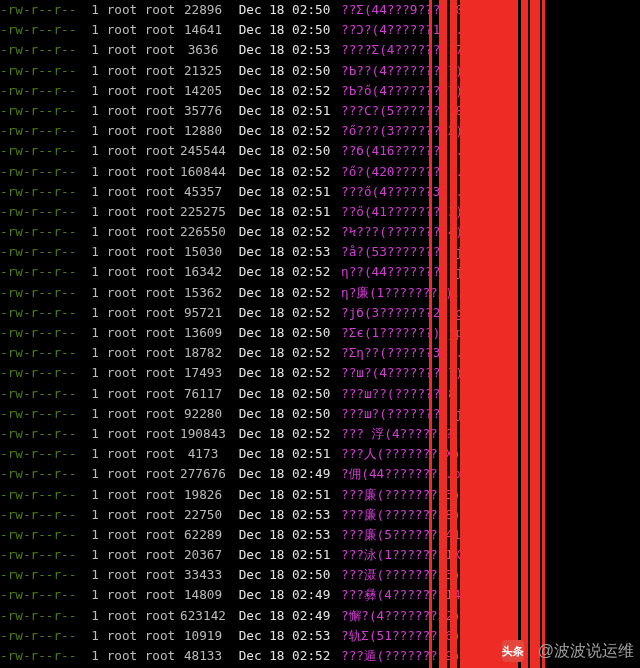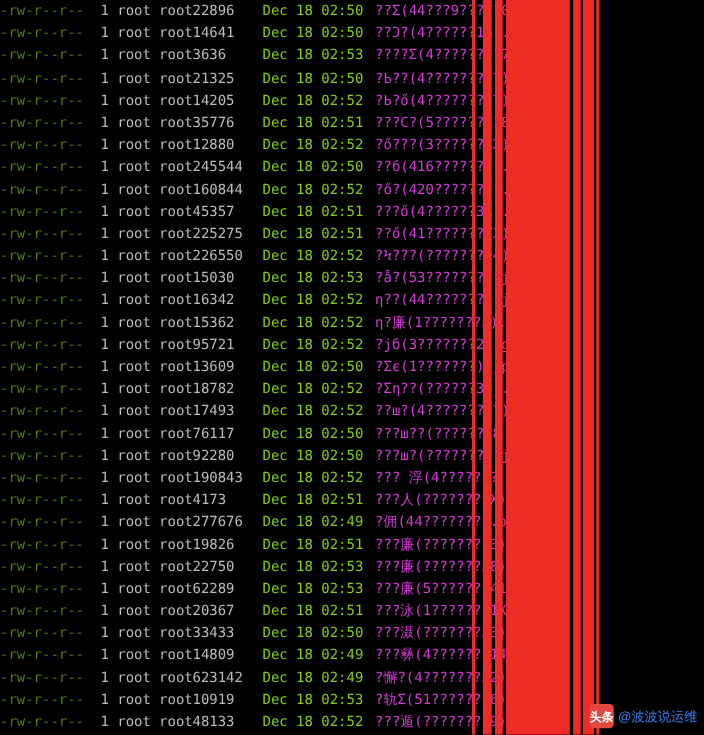--- a/index.html
+++ b/index.html
@@ -2,29 +2,29 @@
 <html><head>
 <meta charset="utf-8">
 <style>
   html,body{margin:0;padding:0;background:#000;width:640px;height:668px;overflow:hidden;position:relative}
   .term{font-family:"DejaVu Sans Mono","Courier New",monospace;font-size:12.7px;line-height:20.2px;white-space:pre;color:#ccc;padding-top:0}
   .row{display:block;height:20.2px}
   .perm{color:#4d7c0f;display:inline-block;width:84px}
   .links{color:#bbb;display:inline-block;width:15px;text-align:right}
   .own{color:#bbb;display:inline-block;width:38px}
   .grp{color:#bbb;display:inline-block;width:38px}
-  .size{color:#bbb;display:inline-block;width:56px;text-align:left}
-  .date{color:#84cc16;display:inline-block;width:110px}
+  .size{color:#bbb;display:inline-block;width:56px;text-align:center}
+  .date{color:#e5e5e5;display:inline-block;width:110px}
   .fn{color:#d63ad6}
   
   .redbar{position:absolute;top:0;height:668px;background:#ee2b24}
   
   .wm{position:absolute;right:6px;bottom:6px;display:flex;align-items:center;font-family:sans-serif}
-  .wm .logo{width:22px;height:22px;border-radius:4px;background:#e2483d;color:#fff;display:flex;align-items:center;justify-content:center;font-size:11px;font-weight:bold;margin-right:4px}
-  .wm .txt{font-size:12px;color:#3b82f6}
+  .wm .logo{width:22px;height:22px;border-radius:4px;background:#e2483d;color:#fff;display:flex;align-items:center;justify-content:center;font-size:11px;font-weight:bold;margin-right:14px}
+  .wm .txt{font-size:16px;color:#a3a3a3}
 </style>
 </head>
 <body>
 
 <div class="term" id="term"><div class="row"><span class="perm">-rw-r--r--</span><span class="links">1</span><span class="own"> root</span><span class="grp"> root</span><span class="size">22896</span><span class="date"> Dec 18 02:50 </span><span class="fn">??Σ(44???9???1?0).jpg</span></div><div class="row"><span class="perm">-rw-r--r--</span><span class="links">1</span><span class="own"> root</span><span class="grp"> root</span><span class="size">14641</span><span class="date"> Dec 18 02:50 </span><span class="fn">??Ͻ?(4??????16).jpg</span></div><div class="row"><span class="perm">-rw-r--r--</span><span class="links">1</span><span class="own"> root</span><span class="grp"> root</span><span class="size">3636</span><span class="date"> Dec 18 02:53 </span><span class="fn">????Σ(4????????75).jpg</span></div><div class="row"><span class="perm">-rw-r--r--</span><span class="links">1</span><span class="own"> root</span><span class="grp"> root</span><span class="size">21325</span><span class="date"> Dec 18 02:50 </span><span class="fn">?Ь??(4????????7).jpg</span></div><div class="row"><span class="perm">-rw-r--r--</span><span class="links">1</span><span class="own"> root</span><span class="grp"> root</span><span class="size">14205</span><span class="date"> Dec 18 02:52 </span><span class="fn">?Ь?ő(4????????7).jpg</span></div><div class="row"><span class="perm">-rw-r--r--</span><span class="links">1</span><span class="own"> root</span><span class="grp"> root</span><span class="size">35776</span><span class="date"> Dec 18 02:51 </span><span class="fn">???C?(5???????18).jpg</span></div><div class="row"><span class="perm">-rw-r--r--</span><span class="links">1</span><span class="own"> root</span><span class="grp"> root</span><span class="size">12880</span><span class="date"> Dec 18 02:52 </span><span class="fn">?ő???(3??????3X).jpg</span></div><div class="row"><span class="perm">-rw-r--r--</span><span class="links">1</span><span class="own"> root</span><span class="grp"> root</span><span class="size">245544</span><span class="date"> Dec 18 02:50 </span><span class="fn">??б(416???????).png</span></div><div class="row"><span class="perm">-rw-r--r--</span><span class="links">1</span><span class="own"> root</span><span class="grp"> root</span><span class="size">160844</span><span class="date"> Dec 18 02:52 </span><span class="fn">?ő?(420???????).png</span></div><div class="row"><span class="perm">-rw-r--r--</span><span class="links">1</span><span class="own"> root</span><span class="grp"> root</span><span class="size">45357</span><span class="date"> Dec 18 02:51 </span><span class="fn">???ő(4??????3X).jpg</span></div><div class="row"><span class="perm">-rw-r--r--</span><span class="links">1</span><span class="own"> root</span><span class="grp"> root</span><span class="size">225275</span><span class="date"> Dec 18 02:51 </span><span class="fn">??ő(41???????73).png</span></div><div class="row"><span class="perm">-rw-r--r--</span><span class="links">1</span><span class="own"> root</span><span class="grp"> root</span><span class="size">226550</span><span class="date"> Dec 18 02:52 </span><span class="fn">?Ϟ???(???????14).png</span></div><div class="row"><span class="perm">-rw-r--r--</span><span class="links">1</span><span class="own"> root</span><span class="grp"> root</span><span class="size">15030</span><span class="date"> Dec 18 02:53 </span><span class="fn">?å?(53???????).jpg</span></div><div class="row"><span class="perm">-rw-r--r--</span><span class="links">1</span><span class="own"> root</span><span class="grp"> root</span><span class="size">16342</span><span class="date"> Dec 18 02:52 </span><span class="fn">η??(44???????).jpg</span></div><div class="row"><span class="perm">-rw-r--r--</span><span class="links">1</span><span class="own"> root</span><span class="grp"> root</span><span class="size">15362</span><span class="date"> Dec 18 02:52 </span><span class="fn">η?廉(1???????5).jpg</span></div><div class="row"><span class="perm">-rw-r--r--</span><span class="links">1</span><span class="own"> root</span><span class="grp"> root</span><span class="size">95721</span><span class="date"> Dec 18 02:52 </span><span class="fn">?ϳб(3???????2).gif</span></div><div class="row"><span class="perm">-rw-r--r--</span><span class="links">1</span><span class="own"> root</span><span class="grp"> root</span><span class="size">13609</span><span class="date"> Dec 18 02:50 </span><span class="fn">?Σє(1???????).jpg</span></div><div class="row"><span class="perm">-rw-r--r--</span><span class="links">1</span><span class="own"> root</span><span class="grp"> root</span><span class="size">18782</span><span class="date"> Dec 18 02:52 </span><span class="fn">?Ση??(??????35).jpg</span></div><div class="row"><span class="perm">-rw-r--r--</span><span class="links">1</span><span class="own"> root</span><span class="grp"> root</span><span class="size">17493</span><span class="date"> Dec 18 02:52 </span><span class="fn">??ш?(4???????37).jpg</span></div><div class="row"><span class="perm">-rw-r--r--</span><span class="links">1</span><span class="own"> root</span><span class="grp"> root</span><span class="size">76117</span><span class="date"> Dec 18 02:50 </span><span class="fn">???ш??(???????8 9.jpg</span></div><div class="row"><span class="perm">-rw-r--r--</span><span class="links">1</span><span class="own"> root</span><span class="grp"> root</span><span class="size">92280</span><span class="date"> Dec 18 02:50 </span><span class="fn">???ш?(???????).jpg</span></div><div class="row"><span class="perm">-rw-r--r--</span><span class="links">1</span><span class="own"> root</span><span class="grp"> root</span><span class="size">190843</span><span class="date"> Dec 18 02:52 </span><span class="fn">??? 浮(4???????  png</span></div><div class="row"><span class="perm">-rw-r--r--</span><span class="links">1</span><span class="own"> root</span><span class="grp"> root</span><span class="size">4173</span><span class="date"> Dec 18 02:51 </span><span class="fn">???人(???????1X).jpg</span></div><div class="row"><span class="perm">-rw-r--r--</span><span class="links">1</span><span class="own"> root</span><span class="grp"> root</span><span class="size">277676</span><span class="date"> Dec 18 02:49 </span><span class="fn">?佣(44???????).png</span></div><div class="row"><span class="perm">-rw-r--r--</span><span class="links">1</span><span class="own"> root</span><span class="grp"> root</span><span class="size">19826</span><span class="date"> Dec 18 02:51 </span><span class="fn">???廉(???????13).jpg</span></div><div class="row"><span class="perm">-rw-r--r--</span><span class="links">1</span><span class="own"> root</span><span class="grp"> root</span><span class="size">22750</span><span class="date"> Dec 18 02:53 </span><span class="fn">???廉(???????58).jpg</span></div><div class="row"><span class="perm">-rw-r--r--</span><span class="links">1</span><span class="own"> root</span><span class="grp"> root</span><span class="size">62289</span><span class="date"> Dec 18 02:53 </span><span class="fn">???廉(5???????41).jpg</span></div><div class="row"><span class="perm">-rw-r--r--</span><span class="links">1</span><span class="own"> root</span><span class="grp"> root</span><span class="size">20367</span><span class="date"> Dec 18 02:51 </span><span class="fn">???泳(1???????1X).jpg</span></div><div class="row"><span class="perm">-rw-r--r--</span><span class="links">1</span><span class="own"> root</span><span class="grp"> root</span><span class="size">33433</span><span class="date"> Dec 18 02:50 </span><span class="fn">???滠(???????53).jpg</span></div><div class="row"><span class="perm">-rw-r--r--</span><span class="links">1</span><span class="own"> root</span><span class="grp"> root</span><span class="size">14809</span><span class="date"> Dec 18 02:49 </span><span class="fn">???彝(4???????14).jpg</span></div><div class="row"><span class="perm">-rw-r--r--</span><span class="links">1</span><span class="own"> root</span><span class="grp"> root</span><span class="size">623142</span><span class="date"> Dec 18 02:49 </span><span class="fn">?懈?(4???????32).jpg</span></div><div class="row"><span class="perm">-rw-r--r--</span><span class="links">1</span><span class="own"> root</span><span class="grp"> root</span><span class="size">10919</span><span class="date"> Dec 18 02:53 </span><span class="fn">?轨Σ(51???????6).jpg</span></div><div class="row"><span class="perm">-rw-r--r--</span><span class="links">1</span><span class="own"> root</span><span class="grp"> root</span><span class="size">48133</span><span class="date"> Dec 18 02:52 </span><span class="fn">???遁(???????19).jpg</span></div><div class="row"><span class="perm">-rw-r--r--</span><span class="links">1</span><span class="own"> root</span><span class="grp"> root</span><span class="size">492501</span><span class="date"> Dec 18 02:51 </span></div></div>
 
 <div id="bars">
     <div class="redbar" style="left: 429px; width: 3px;"></div>
     <div class="redbar" style="left: 439px; width: 8px;"></div>
     <div class="redbar" style="left: 450px; width: 7px;"></div>

